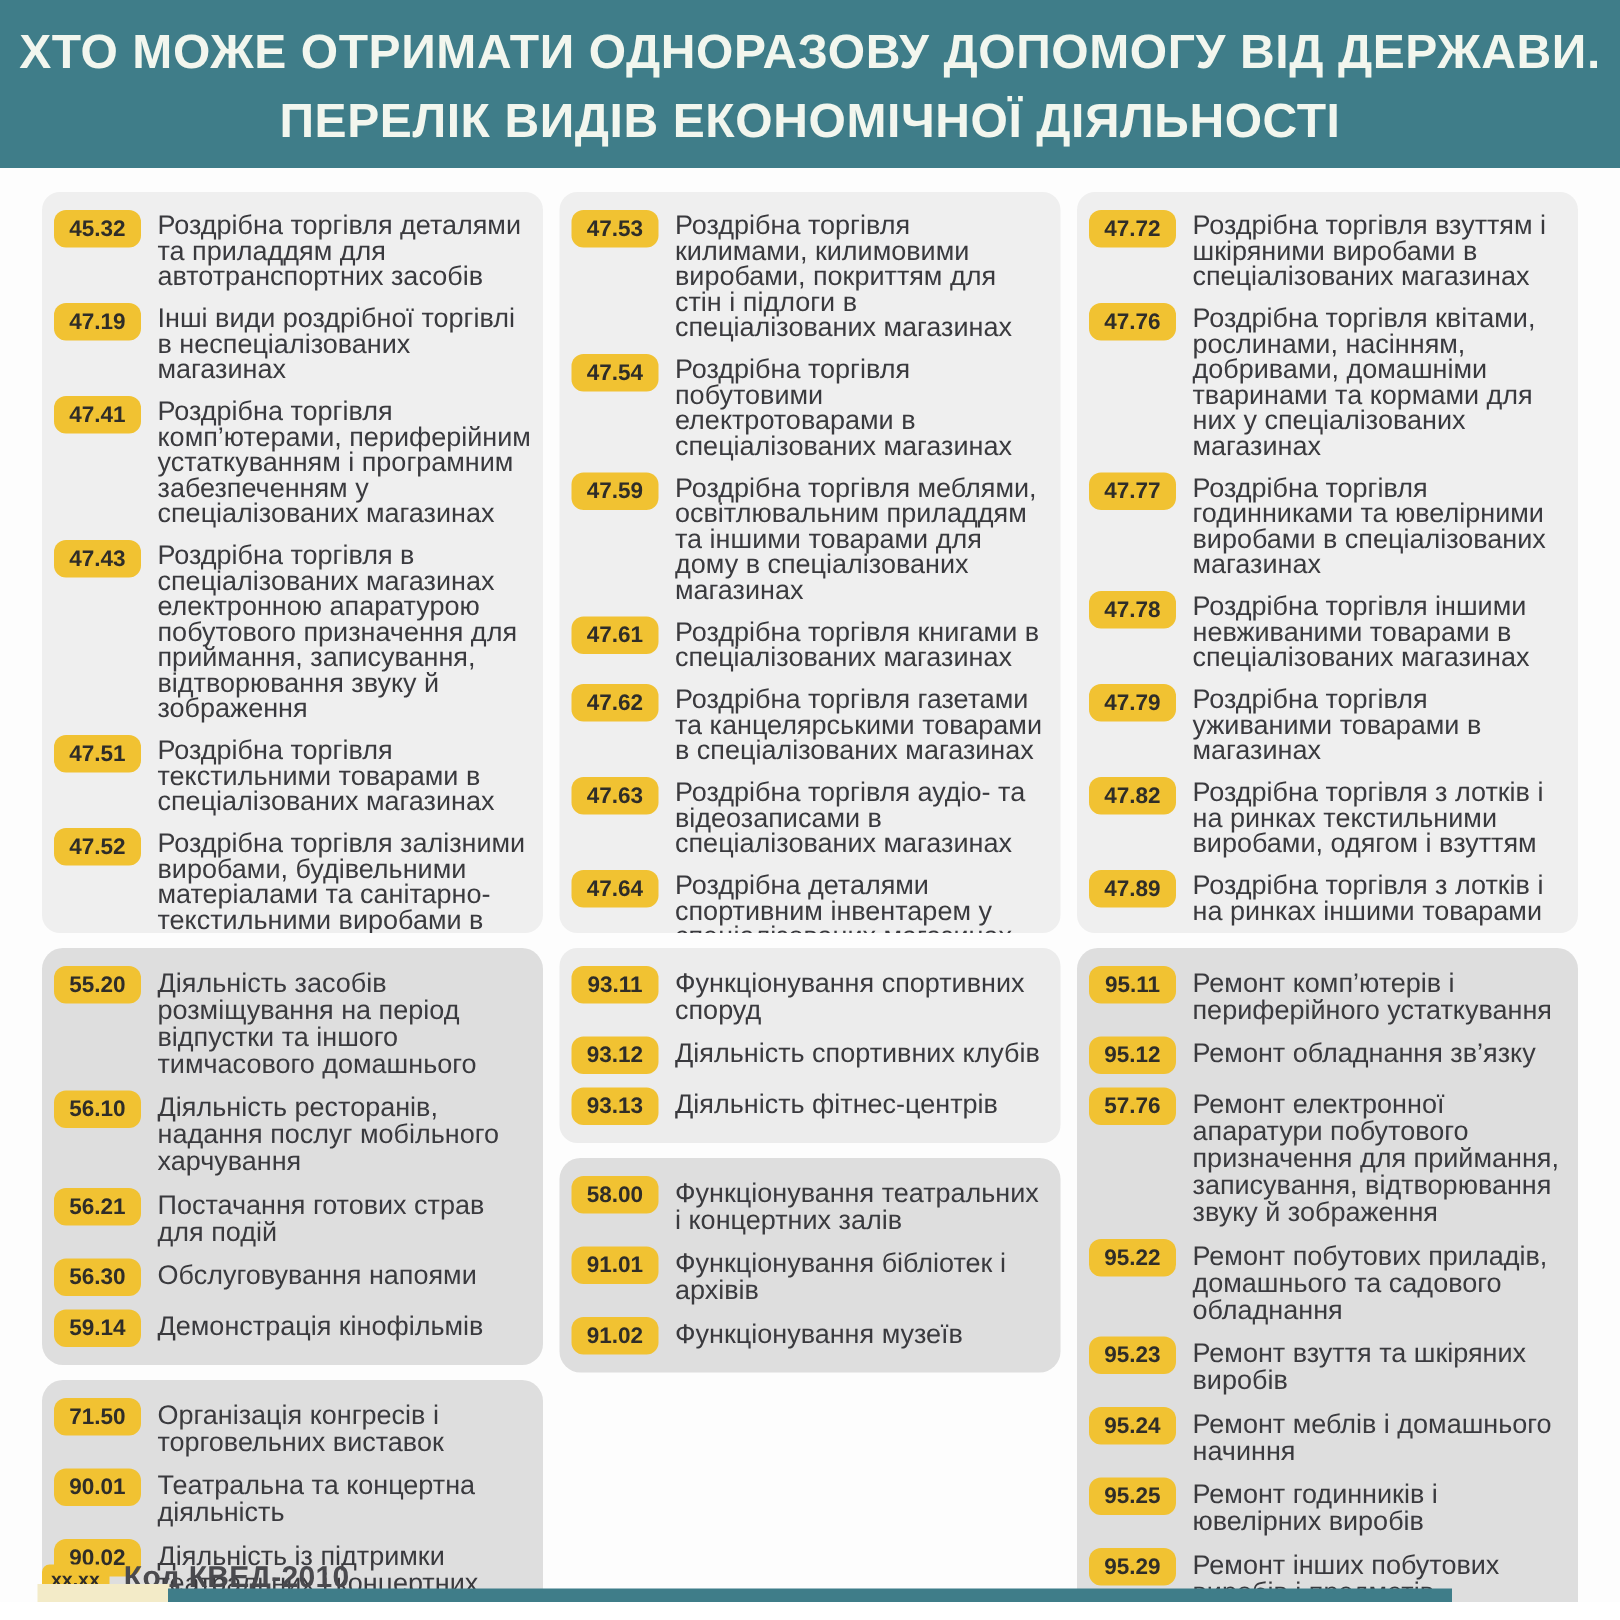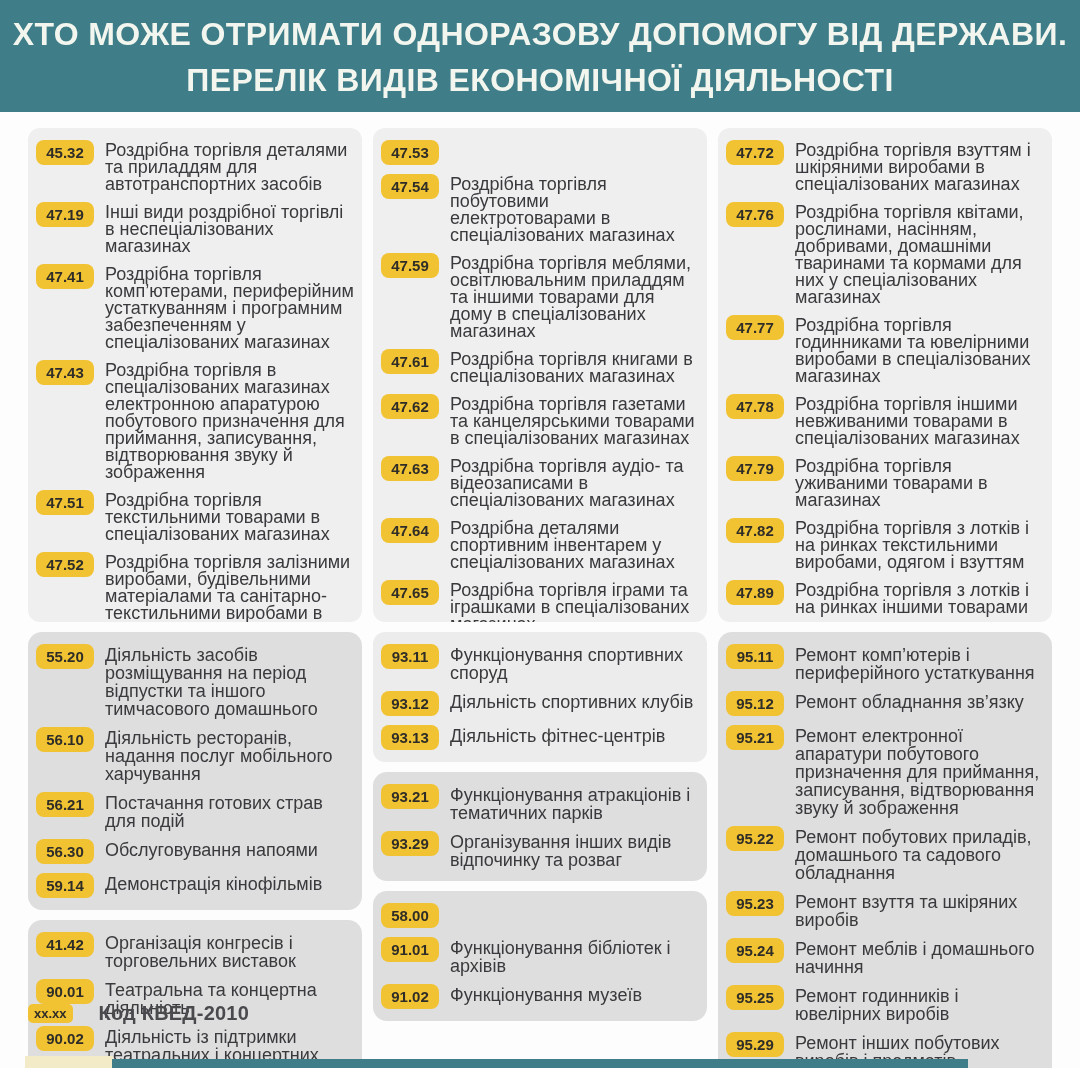--- a/index.html
+++ b/index.html
@@ -72,22 +72,22 @@
   }
   .item-text{
     color:var(--text);
     font-size:18px;
     line-height:18px;
     padding-top:2px;
   }
 
   
   .footnote{
-    position:absolute;left:28px;top:1002px;
-    display:flex;align-items:center;gap:26px;
+    position:absolute;left:28px;top:1041px;
+    display:flex;align-items:center;gap:10px;
   }
   .footnote .badge-small{
     background:var(--yellow);
     color:var(--badge-text);
     font-weight:bold;
     font-size:13px;
     line-height:19px;
     border-radius:5px;
     padding:0 6px;
   }
@@ -160,37 +160,38 @@
             <span class="badge">56.30</span>
             <span class="item-text">Обслуговування напоями</span>
           </div>
           <div class="item">
             <span class="badge">59.14</span>
             <span class="item-text">Демонстрація кінофільмів</span>
           </div>
         </section>
         <section class="panel tone-gray">
           <div class="item">
-            <span class="badge">41.42</span>
+            <span class="badge">71.50</span>
             <span class="item-text">Організація конгресів і торговельних виставок</span>
           </div>
           <div class="item">
             <span class="badge">90.01</span>
             <span class="item-text">Театральна та концертна діяльність</span>
           </div>
           <div class="item">
             <span class="badge">90.02</span>
             <span class="item-text">Діяльність із підтримки театральних і концертних заходів</span>
           </div>
         </section>
       </div>
       <div class="column">
         <section class="panel tone-light fixed-top">
           <div class="item">
             <span class="badge">47.53</span>
+            <span class="item-text">Роздрібна торгівля килимами, килимовими виробами, покриттям для стін і підлоги в спеціалізованих магазинах</span>
           </div>
           <div class="item">
             <span class="badge">47.54</span>
             <span class="item-text">Роздрібна торгівля побутовими електротоварами в спеціалізованих магазинах</span>
           </div>
           <div class="item">
             <span class="badge">47.59</span>
             <span class="item-text">Роздрібна торгівля меблями, освітлювальним приладдям та іншими товарами для дому в спеціалізованих магазинах</span>
           </div>
           <div class="item">
@@ -223,31 +224,22 @@
             <span class="badge">93.12</span>
             <span class="item-text">Діяльність спортивних клубів</span>
           </div>
           <div class="item">
             <span class="badge">93.13</span>
             <span class="item-text">Діяльність фітнес-центрів</span>
           </div>
         </section>
         <section class="panel tone-gray">
           <div class="item">
-            <span class="badge">93.21</span>
-            <span class="item-text">Функціонування атракціонів і тематичних парків</span>
-          </div>
-          <div class="item">
-            <span class="badge">93.29</span>
-            <span class="item-text">Організування інших видів відпочинку та розваг</span>
-          </div>
-        </section>
-        <section class="panel tone-gray">
-          <div class="item">
             <span class="badge">58.00</span>
+            <span class="item-text">Функціонування театральних і концертних залів</span>
           </div>
           <div class="item">
             <span class="badge">91.01</span>
             <span class="item-text">Функціонування бібліотек і архівів</span>
           </div>
           <div class="item">
             <span class="badge">91.02</span>
             <span class="item-text">Функціонування музеїв</span>
           </div>
         </section>
@@ -290,21 +282,21 @@
         <section class="panel tone-gray">
           <div class="item">
             <span class="badge">95.11</span>
             <span class="item-text">Ремонт комп’ютерів і периферійного устаткування</span>
           </div>
           <div class="item">
             <span class="badge">95.12</span>
             <span class="item-text">Ремонт обладнання зв’язку</span>
           </div>
           <div class="item">
-            <span class="badge">95.21</span>
+            <span class="badge">57.76</span>
             <span class="item-text">Ремонт електронної апаратури побутового призначення для приймання, записування, відтворювання звуку й зображення</span>
           </div>
           <div class="item">
             <span class="badge">95.22</span>
             <span class="item-text">Ремонт побутових приладів, домашнього та садового обладнання</span>
           </div>
           <div class="item">
             <span class="badge">95.23</span>
             <span class="item-text">Ремонт взуття та шкіряних виробів</span>
           </div>

